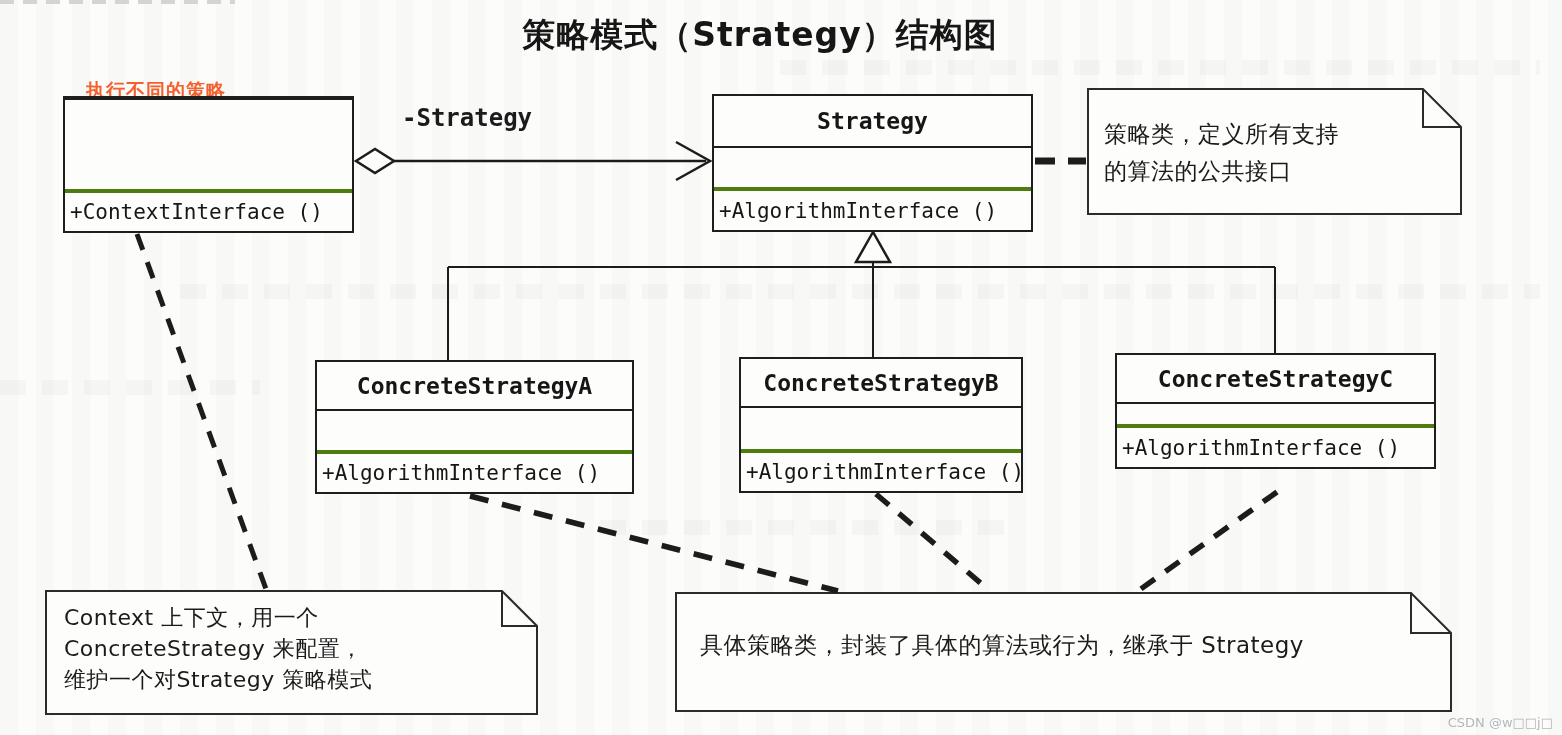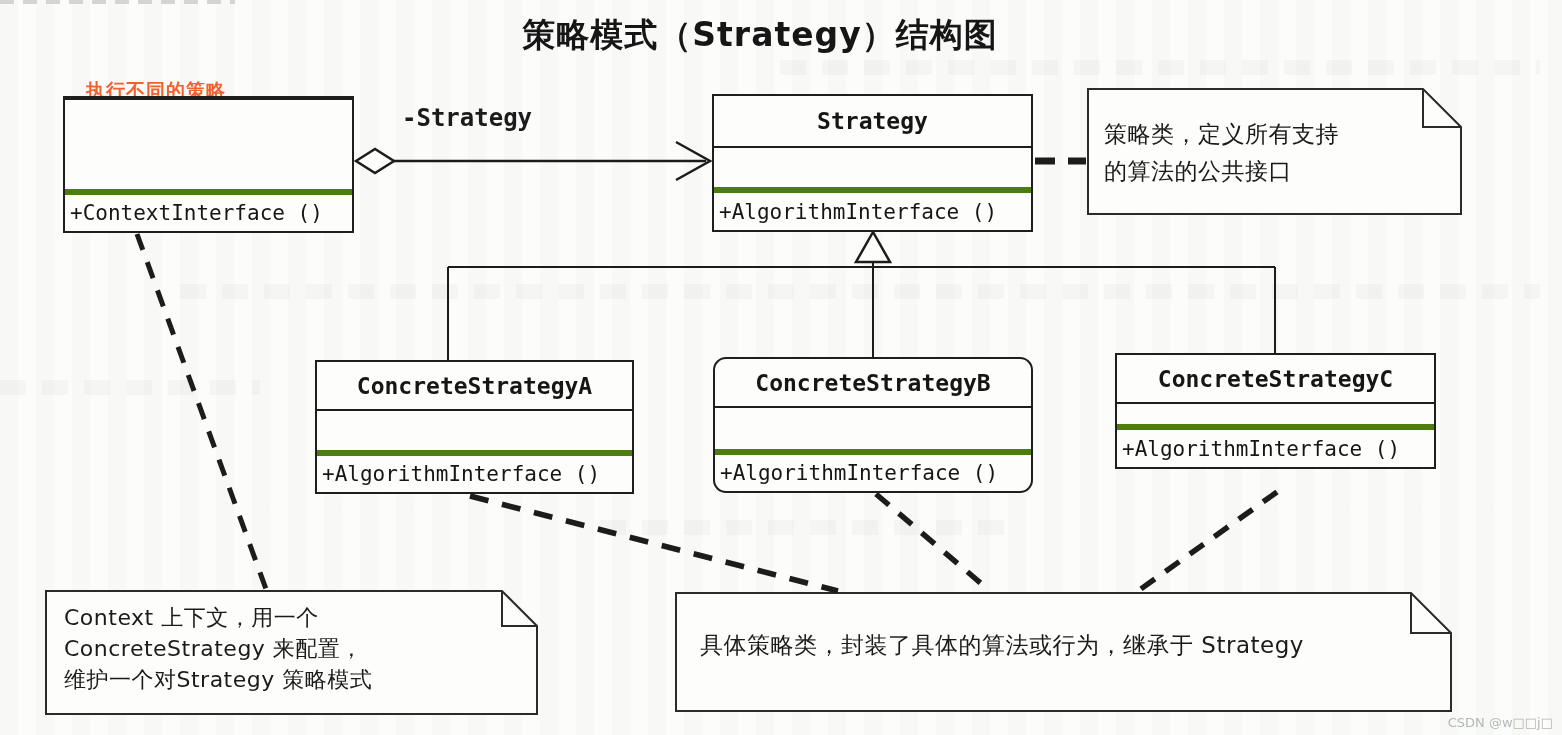--- a/index.html
+++ b/index.html
@@ -23,21 +23,21 @@
     position:absolute;box-sizing:border-box;border:2px solid #1e1e1e;background:#fdfdfc;
     display:flex;flex-direction:column;
   }
   .uml-title{
     box-sizing:border-box;display:flex;align-items:center;justify-content:center;
     font-family:"DejaVu Sans Mono","Liberation Mono",monospace;
     font-weight:bold;font-size:23px;color:#161616;
   }
   .uml-attrs{box-sizing:border-box;border-top:2px solid #1e1e1e;flex:1;}
   .uml-methods{
-    box-sizing:border-box;border-top:6px solid #4d7c0f;display:flex;align-items:center;
+    box-sizing:border-box;border-top:4px solid #4d7c0f;display:flex;align-items:center;
     padding-left:5px;font-family:"DejaVu Sans Mono","Liberation Mono",monospace;
     font-size:21px;color:#161616;white-space:pre;
   }
   .note-text{position:absolute;font-size:22px;color:#1b1b1b;letter-spacing:0.5px;}
   .note-text span{display:block;}
   #strategy-note-text{left:1104px;top:116px;font-size:23px;line-height:37px;}
   #context-note-text{left:64px;top:602px;line-height:31px;}
   #concrete-note-text{left:700px;top:630px;font-size:23px;}
   #aggregation-label{
     left:402px;top:104px;font-family:"DejaVu Sans Mono","Liberation Mono",monospace;
@@ -111,21 +111,21 @@
     <div class="uml-attrs"></div>
     <div class="uml-methods" style="height:43px;">+AlgorithmInterface ()</div>
   </div>
 
   <div class="uml-class" style="left:315px;top:360px;width:319px;height:134px;">
     <div class="uml-title" style="height:47px;">ConcreteStrategyA</div>
     <div class="uml-attrs"></div>
     <div class="uml-methods" style="height:42px;">+AlgorithmInterface ()</div>
   </div>
 
-  <div class="uml-class" style="left:713px;top:357px;width:320px;height:136px;border-radius:13px;">
+  <div class="uml-class" style="left:739px;top:357px;width:284px;height:136px;">
     <div class="uml-title" style="height:47px;">ConcreteStrategyB</div>
     <div class="uml-attrs"></div>
     <div class="uml-methods" style="height:42px;">+AlgorithmInterface ()</div>
   </div>
 
   <div class="uml-class" style="left:1115px;top:353px;width:321px;height:116px;">
     <div class="uml-title" style="height:47px;">ConcreteStrategyC</div>
     <div class="uml-attrs"></div>
     <div class="uml-methods" style="height:43px;">+AlgorithmInterface ()</div>
   </div>

